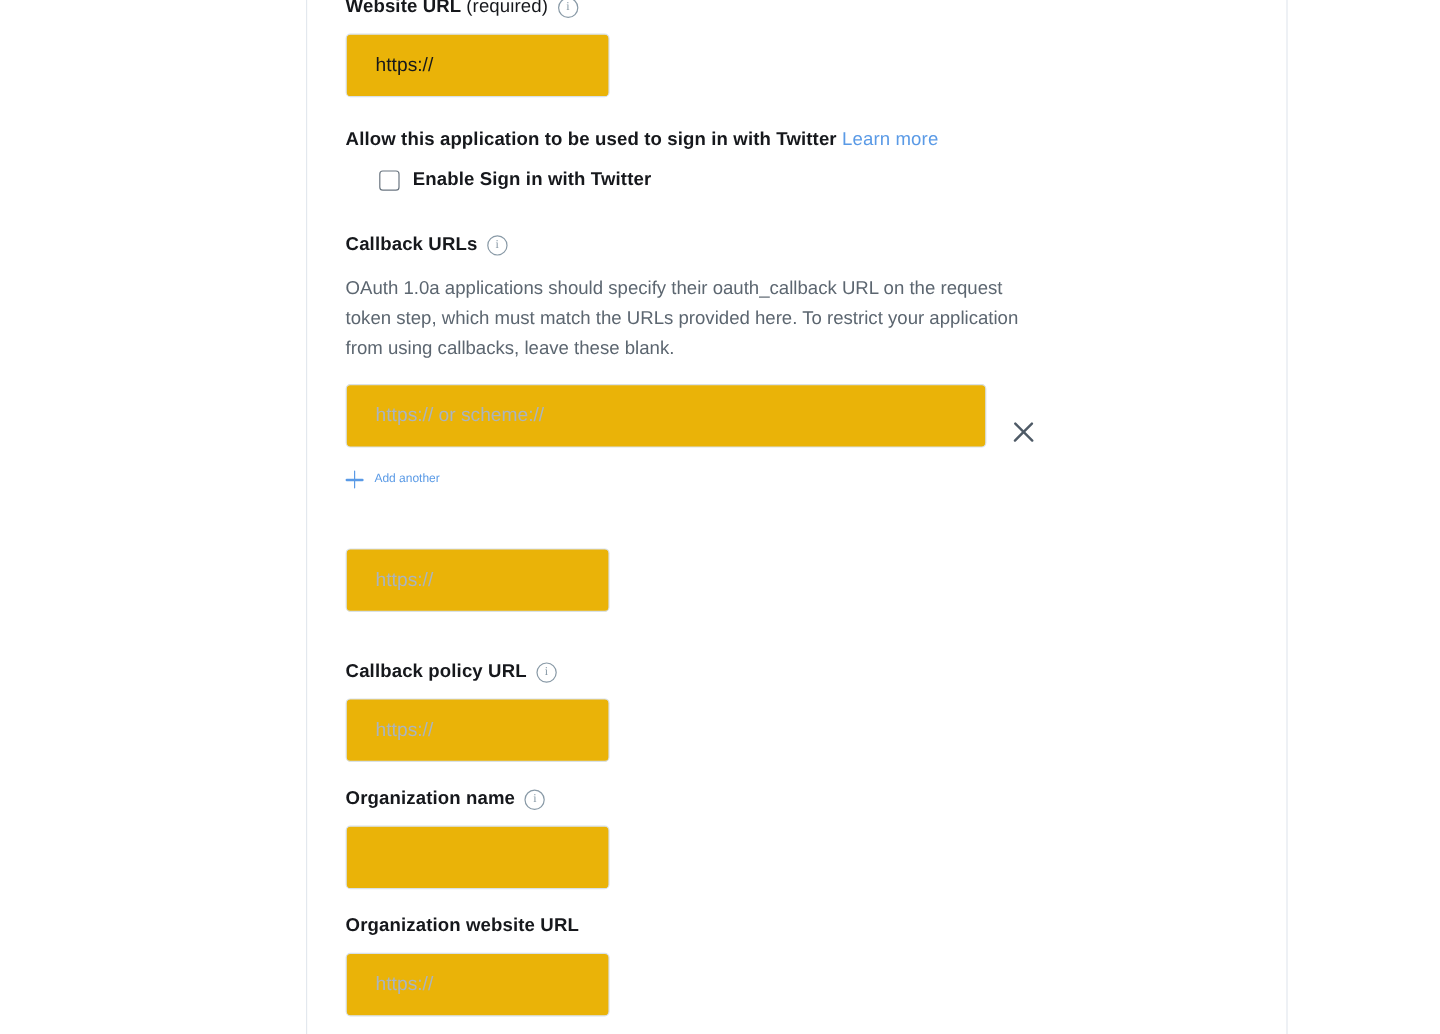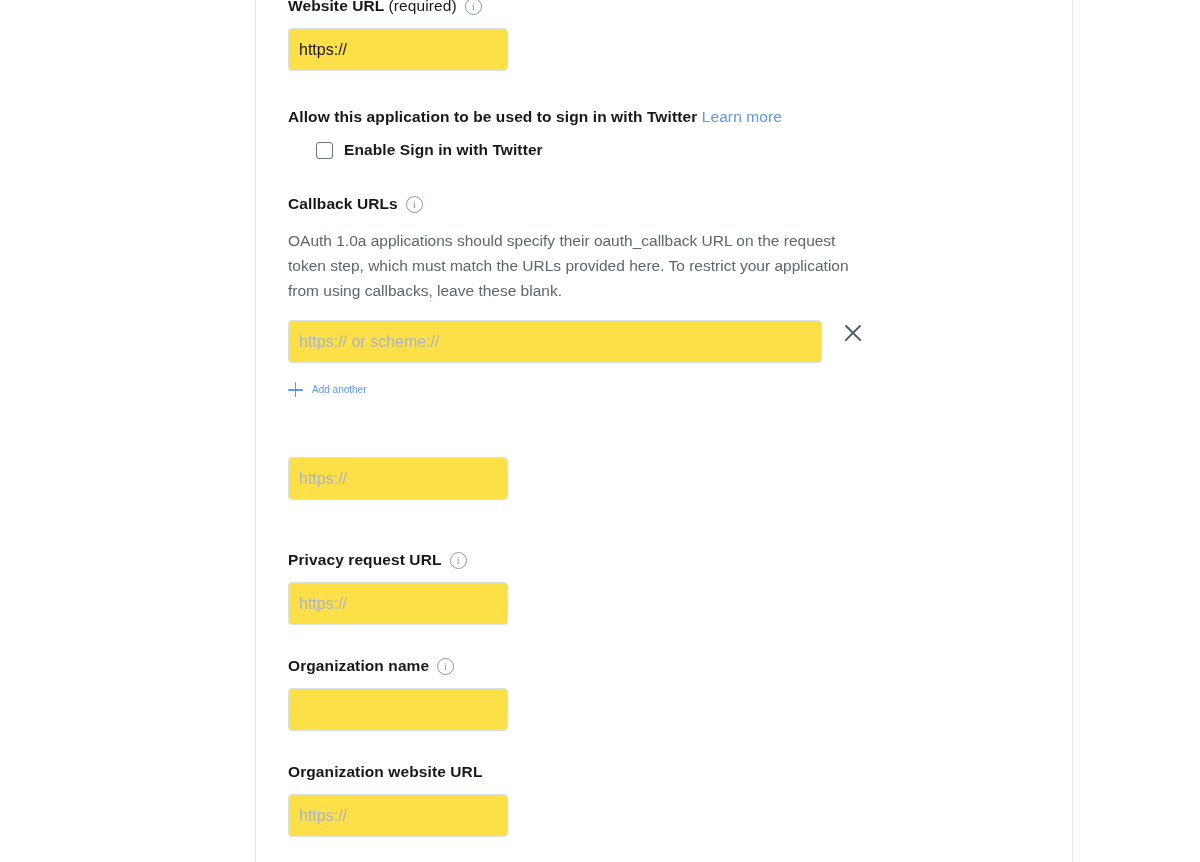--- a/index.html
+++ b/index.html
@@ -70,25 +70,25 @@
   }
   .info-icon::before {
     content: "i";
     display: block;
     transform: translateY(-0.5px);
   }
 
   .text-input {
     box-sizing: border-box;
     display: block;
-    height: 43px;
+    height: 53px;
     border: 1px solid #d9e1e8;
     border-radius: 4px;
-    background: #fde047;
-    padding: 0 10px;
+    background: #eab308;
+    padding: 0 24px;
     font-family: "Liberation Sans", sans-serif;
     font-size: 16px;
     color: #16181c;
     outline: none;
   }
   .text-input::placeholder {
     color: #aab4c0;
     opacity: 1;
   }
   .text-input.w-short { width: 220px; }
@@ -141,21 +141,21 @@
   .callback-block { position: absolute; left: 288px; top: 194px; }
   .help-text {
     width: 576px;
     margin-top: 15px;
     font-size: 15.5px;
     line-height: 25px;
     color: #5c6670;
   }
   .callback-row {
     display: flex;
-    align-items: flex-start;
+    align-items: flex-end;
     gap: 18px;
     margin-top: 17px;
   }
   .remove-btn {
     width: 26px;
     height: 26px;
     position: relative;
     cursor: pointer;
     flex: 0 0 26px;
   }
@@ -246,21 +246,21 @@
       <span>Add another</span>
     </div>
   </div>
 
   <div class="stack-field f-tos">
     <input class="text-input w-short" type="text" placeholder="https://" style="">
   </div>
 
   <div class="stack-field f-privacy">
     <div class="label-row">
-      <span class="label">Privacy request URL</span>
+      <span class="label">Callback policy URL</span>
       <i class="info-icon"></i>
     </div>
     <input class="text-input w-short" type="text" placeholder="https://" style="">
   </div>
 
   <div class="stack-field f-orgname">
     <div class="label-row">
       <span class="label">Organization name</span>
       <i class="info-icon"></i>
     </div>

